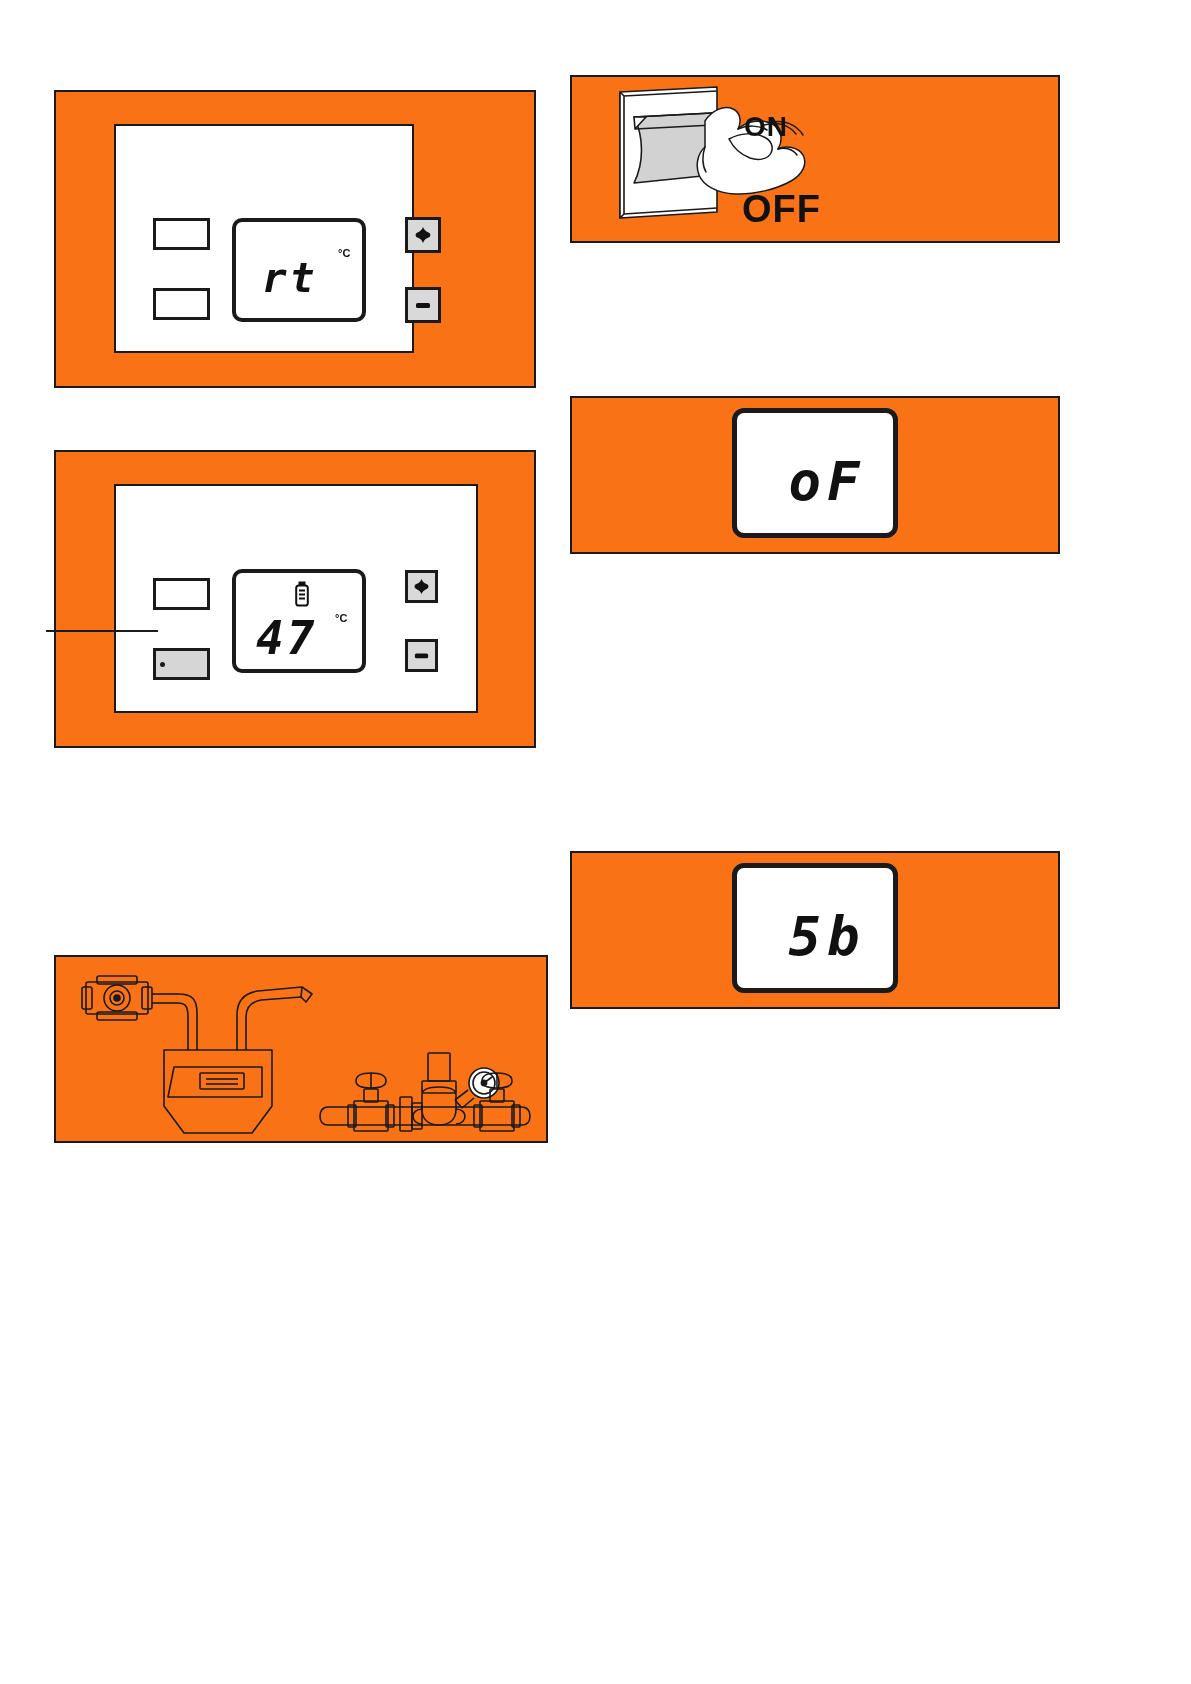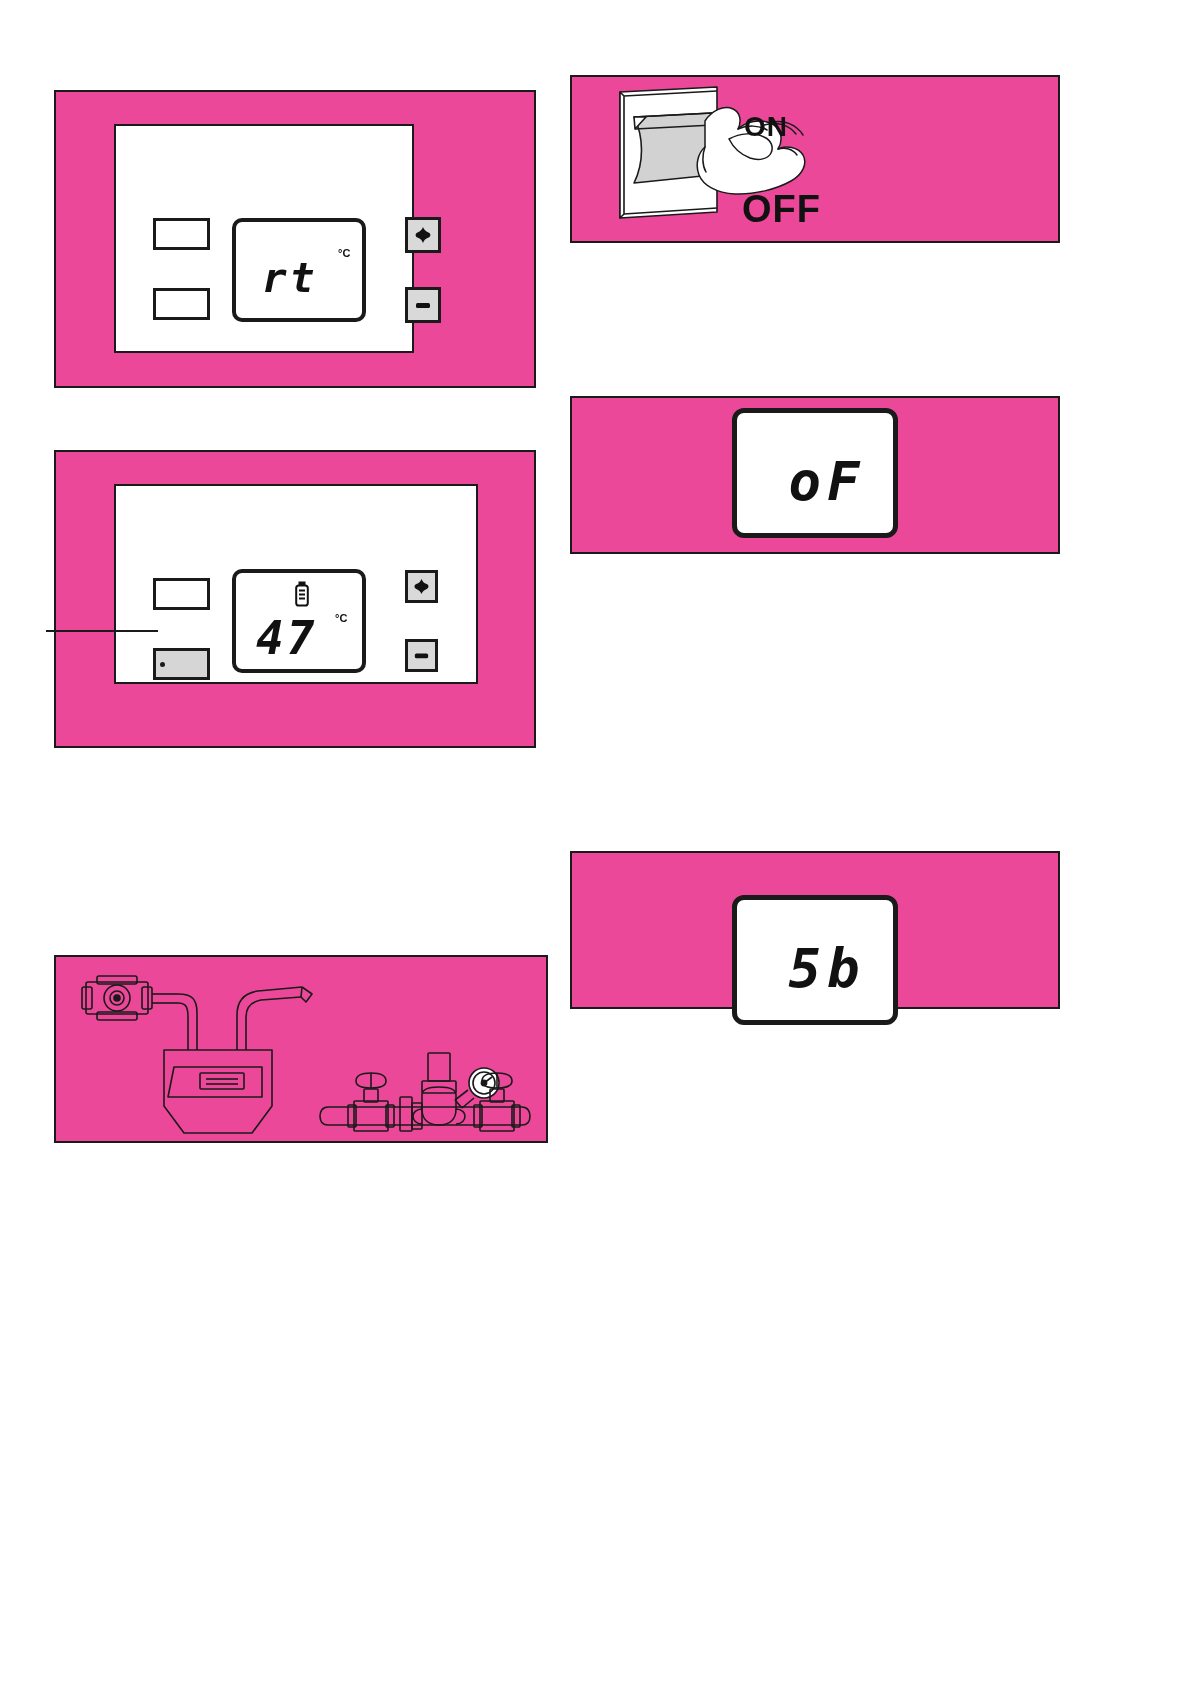--- a/index.html
+++ b/index.html
@@ -12,21 +12,21 @@
     height: 1684px;
     position: relative;
     font-family: "Liberation Sans", sans-serif;
     overflow: hidden;
   }
 
   
   .panel {
     position: absolute;
     border: 2px solid #1a1a1a;
-    background: #ec4899;
+    background: #f97316;
     box-sizing: border-box;
   }
 
   
   .ctrl-outer {
     position: absolute;
     border: 2px solid #1a1a1a;
     background: #ffffff;
     box-sizing: border-box;
   }
@@ -146,21 +146,21 @@
     <div class="pm-btn" style="left:289px; top:161px; width:36px; height:36px;">
       <svg width="20" height="20" viewBox="0 0 20 20">
         <rect x="3" y="8" width="14" height="5" rx="1.6" fill="#111111"></rect>
       </svg>
     </div>
   </div>
 </div>
 
 <div class="panel" style="left:54px; top:450px; width:482px; height:298px;">
 
-  <div class="ctrl-outer" style="left:58px; top:32px; width:364px; height:200px;">
+  <div class="ctrl-outer" style="left:58px; top:32px; width:364px; height:229px;">
 
     <div class="btn-blank" style="left:37px; top:92px; width:57px; height:32px;"></div>
 
     <div class="btn-blank highlight" style="left:37px; top:162px; width:57px; height:32px;"></div>
 
     <div class="leader-dot" style="left:44px; top:176px;"></div>
 
     <div class="lcd" style="left:116px; top:83px; width:134px; height:104px;">
 
       <svg class="tank-icon" width="16" height="26" viewBox="0 0 16 26" style="position:absolute; left:58px; top:8px;">
@@ -324,16 +324,16 @@
   <span class="sw-label" style="left:170px; top:113px; font-size:38px;">OFF</span>
 </div>
 
 <div class="panel" style="left:570px; top:396px; width:490px; height:158px;">
   <div class="lcd-big" style="left:160px; top:10px; width:166px; height:130px;">
     <span class="lcd-big-text" style="top:42px; font-size:54px;">oF</span>
   </div>
 </div>
 
 <div class="panel" style="left:570px; top:851px; width:490px; height:158px;">
-  <div class="lcd-big" style="left:160px; top:10px; width:166px; height:130px;margin-top:32px;">
+  <div class="lcd-big" style="left:160px; top:10px; width:166px; height:130px;">
     <span class="lcd-big-text" style="top:42px; font-size:54px;">5b</span>
   </div>
 </div>
 
 </body></html>

